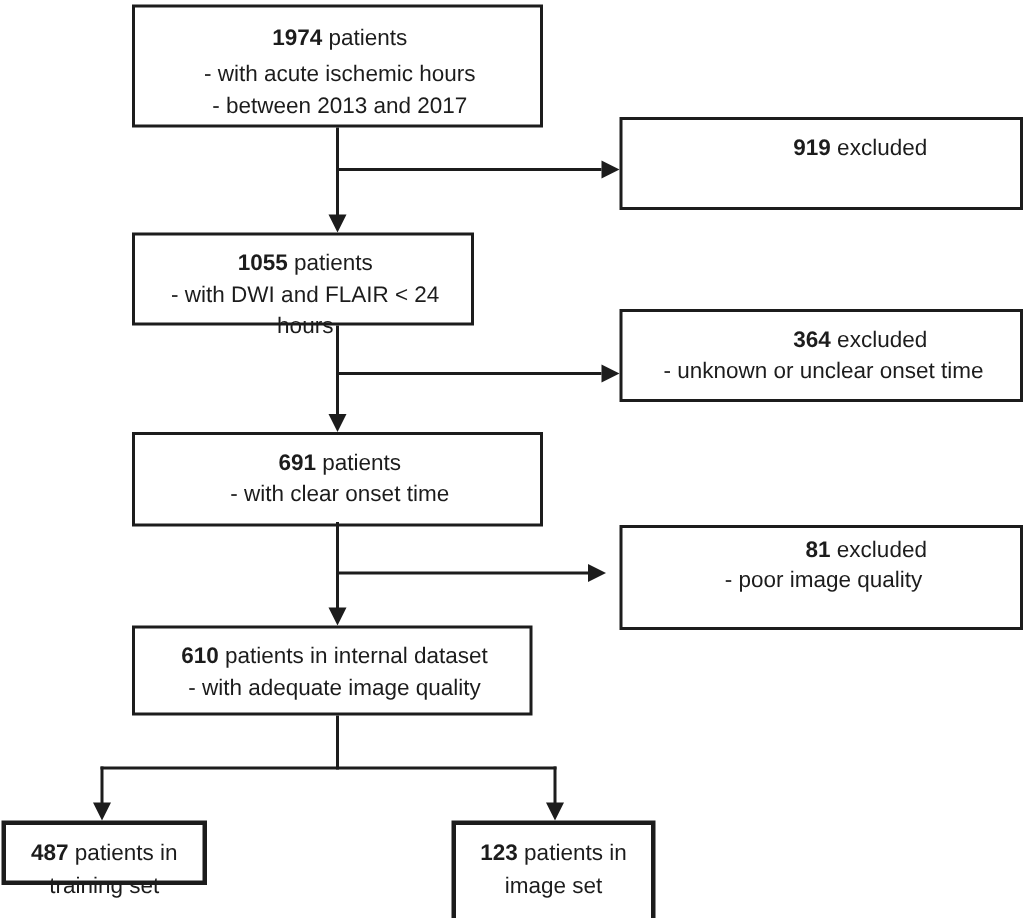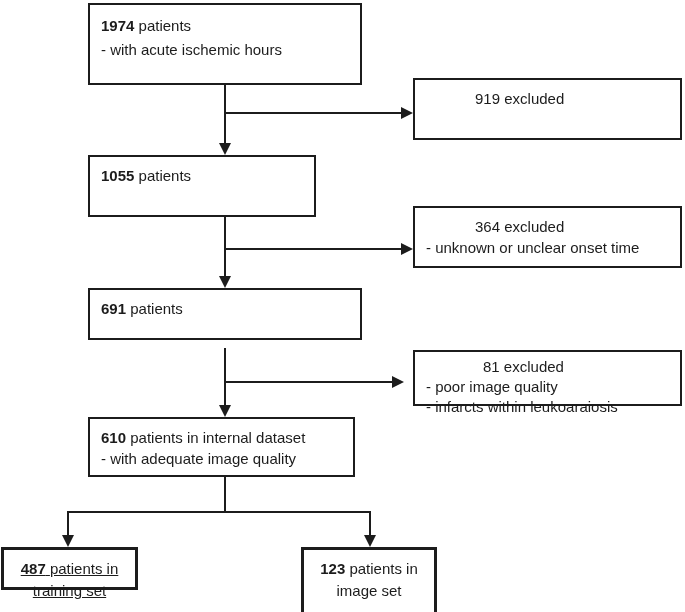--- a/index.html
+++ b/index.html
@@ -11,26 +11,27 @@
     font-family:"Liberation Sans", sans-serif;
     color:#1c1c1c;
     overflow:hidden;
   }
   .box {
     position:absolute;
     background:#ffffff;
     border:2px solid #1c1c1c;
     font-size:15px;
     line-height:21px;
+    text-align:center;
   }
   .box .pad { padding:8px 8px 0 11px; }
   .m1 .pad { padding-top:10px; }
   .m1 .line1 { margin-bottom:3px; }
   .num { font-weight:bold; }
-  .excl .num { font-weight:normal;margin-left:46px; }
+  .excl .num { font-weight:bold;margin-left:46px; }
   .excl .line1 { margin-left:3px; }
   .e3 { line-height:20px; }
   .e3 .pad { padding-top:5px; }
   .e3 .line1 { margin-left:11px; }
   .terminal {
     border-width:3px;
     text-align:center;
     line-height:22px;
   }
   .terminal .pad { padding:8px 4px 0 4px; }
@@ -50,32 +51,35 @@
 </style>
 </head>
 <body>
 
 <div id="canvas">
 
   <div class="box m1" style="left:88px; top:3px; width:274px; height:82px;">
     <div class="pad">
       <div class="line1"><span class="num">1974</span> <span>patients</span></div>
       <div class="detail">- with acute ischemic hours</div>
+      <div class="detail">- between 2013 and 2017</div>
     </div>
   </div>
 
   <div class="box" style="left:88px; top:155px; width:228px; height:62px;">
     <div class="pad">
       <div class="line1"><span class="num">1055</span> <span>patients</span></div>
+      <div class="detail">- with DWI and FLAIR &lt; 24 hours</div>
     </div>
   </div>
 
-  <div class="box" style="left:88px; top:288px; width:274px; height:52px;">
+  <div class="box" style="left:88px; top:288px; width:274px; height:63px;">
     <div class="pad">
       <div class="line1"><span class="num">691</span> <span>patients</span></div>
+      <div class="detail">- with clear onset time</div>
     </div>
   </div>
 
   <div class="box" style="left:88px; top:417px; width:267px; height:60px;">
     <div class="pad">
       <div class="line1"><span class="num">610</span> <span>patients in internal dataset</span></div>
       <div class="detail">- with adequate image quality</div>
     </div>
   </div>
 
@@ -85,29 +89,28 @@
     </div>
   </div>
 
   <div class="box excl" style="left:413px; top:206px; width:269px; height:62px;">
     <div class="pad">
       <div class="line1"><span class="num">364</span> <span>excluded</span></div>
       <div class="detail">- unknown or unclear onset time</div>
     </div>
   </div>
 
-  <div class="box excl e3" style="left:413px; top:350px; width:269px; height:56px;">
+  <div class="box excl e3" style="left:413px; top:350px; width:269px; height:70px;">
     <div class="pad">
       <div class="line1"><span class="num">81</span> <span>excluded</span></div>
       <div class="detail">- poor image quality</div>
-      <div class="detail">- infarcts within leukoaraiosis</div>
     </div>
   </div>
 
-  <div class="box terminal" style="left:1px; top:547px; width:137px; height:43px;text-decoration:underline;">
+  <div class="box terminal" style="left:1px; top:547px; width:137px; height:43px;">
     <div class="pad">
       <div><span class="num">487</span> <span>patients in</span></div>
       <div>training set</div>
     </div>
   </div>
 
   <div class="box terminal" style="left:301px; top:547px; width:136px; height:77px;">
     <div class="pad">
       <div><span class="num">123</span> <span>patients in</span></div>
       <div>image set</div>

